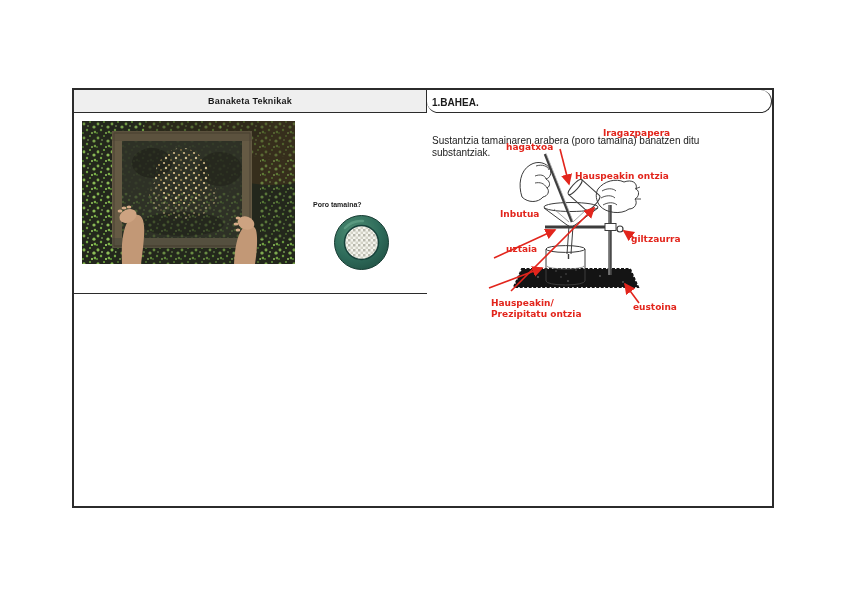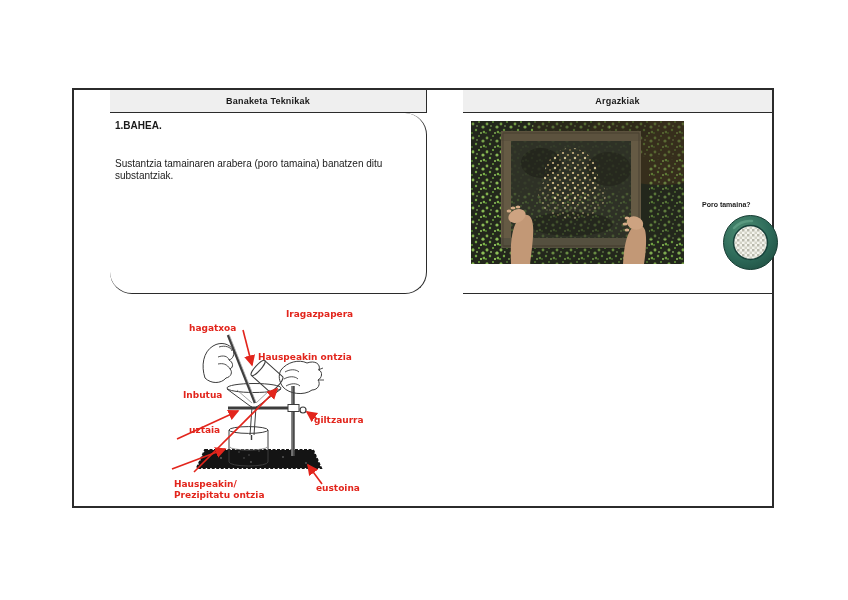--- a/index.html
+++ b/index.html
@@ -5,21 +5,21 @@
   html,body{margin:0;padding:0;}
   body{
     width:848px;height:600px;background:#ffffff;position:relative;
     font-family:"Liberation Sans",sans-serif;color:#1a1a1a;overflow:hidden;
   }
   .doc-table{
     position:absolute;left:72px;top:88px;width:702px;height:420px;
     border:2px solid #2b2b2b;box-sizing:border-box;background:#fff;
     display:grid;grid-template-columns:353px 1fr;grid-template-rows:23px 181px 1fr;
   }
-  .cell{position:relative;box-sizing:border-box;border-right:1.5px solid #2b2b2b;border-bottom:1.5px solid #2b2b2b;margin-left:36px;}
+  .cell{position:relative;box-sizing:border-box;border-right:1.5px solid #2b2b2b;border-bottom:1.5px solid #2b2b2b;}
   .cell.last-col{border-right:none;}
   .cell.last-row{border-bottom:none;}
   .th{
     background:#efefef;display:flex;align-items:center;justify-content:center;
     font-weight:bold;font-size:9px;letter-spacing:.2px;
   }
   .tech-cell{padding:7px 14px 0 5px;border-radius:22px;}
   .tech-title{font-weight:bold;font-size:10px;}
   .tech-desc{font-size:10px;line-height:12px;margin-top:27px;max-width:270px;}
   .photo-wrap{position:absolute;left:8px;top:8px;width:213px;height:143px;}
@@ -32,23 +32,20 @@
   }
   svg .sketch{stroke:#3c3c3c;fill:none;stroke-width:1;}
 </style>
 </head>
 <body>
 
 <div class="doc-table">
 
   <div class="cell th">
     <span>Banaketa Teknikak</span>
-  </div>
-  <div class="cell th last-col">
-    <span>Argazkiak</span>
   </div>
 
   <div class="cell tech-cell">
     <div class="tech-title">1.BAHEA.</div>
     <div class="tech-desc">Sustantzia tamainaren arabera (poro tamaina) banatzen ditu substantziak.</div>
   </div>
 
   <div class="cell last-col">
 
     <div class="photo-wrap">

